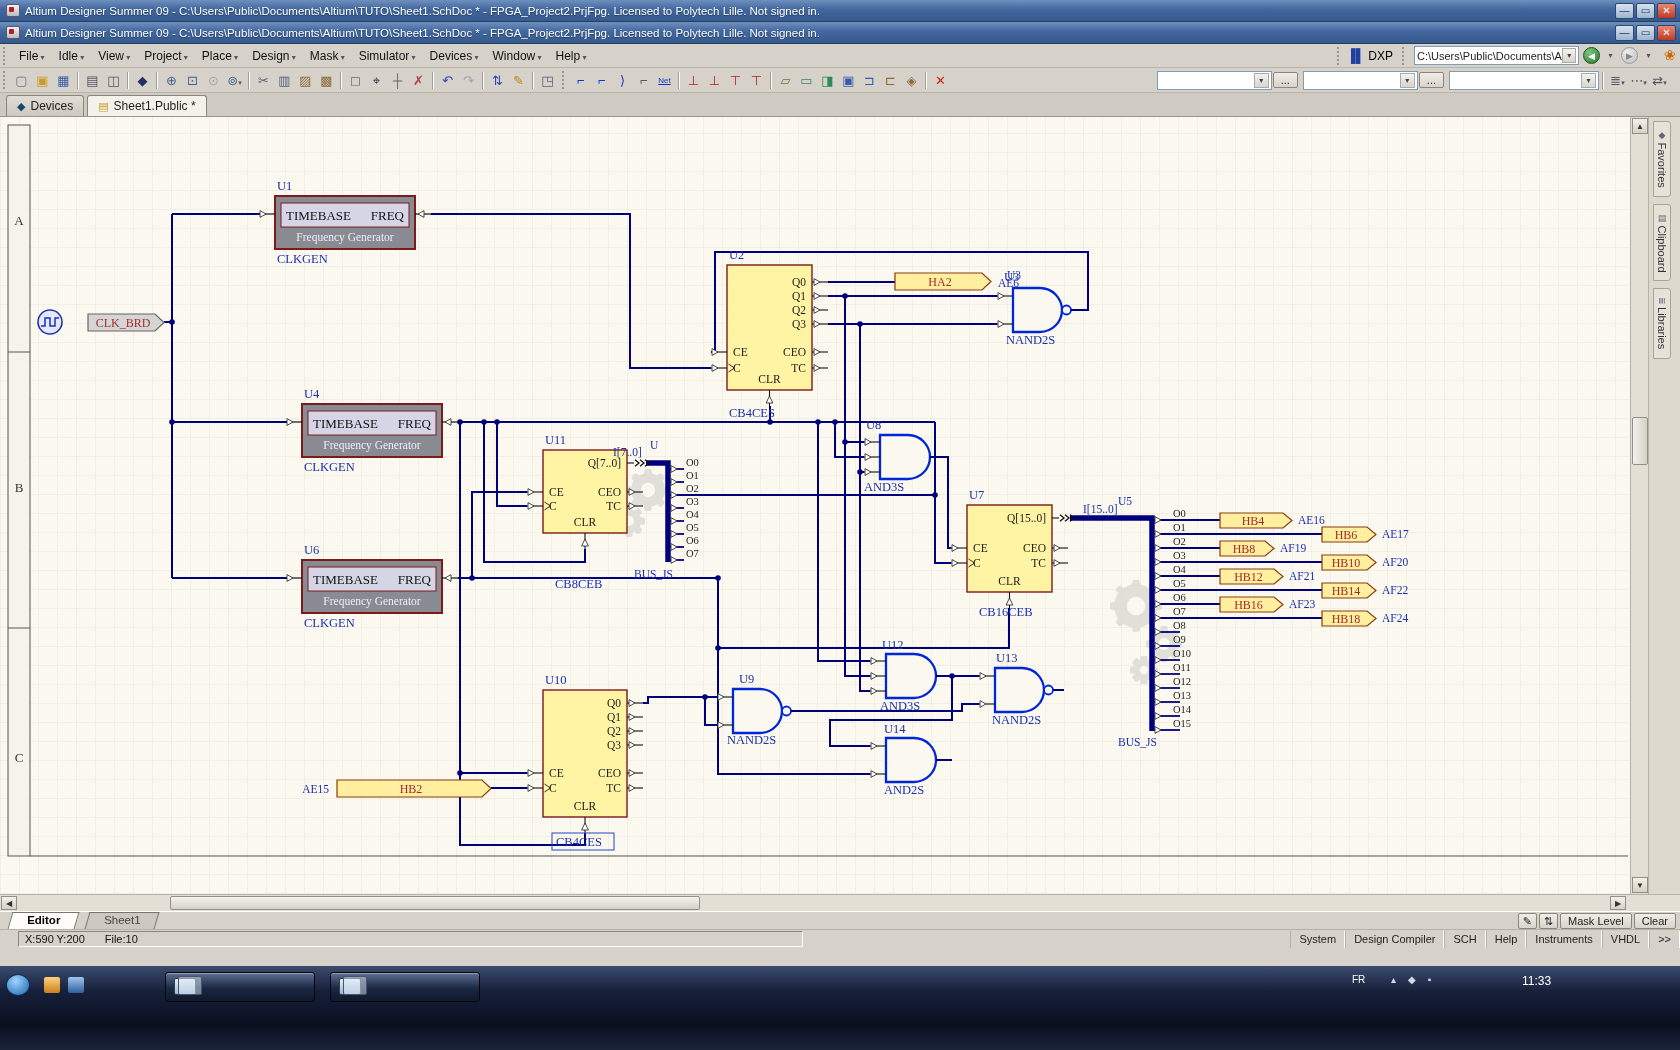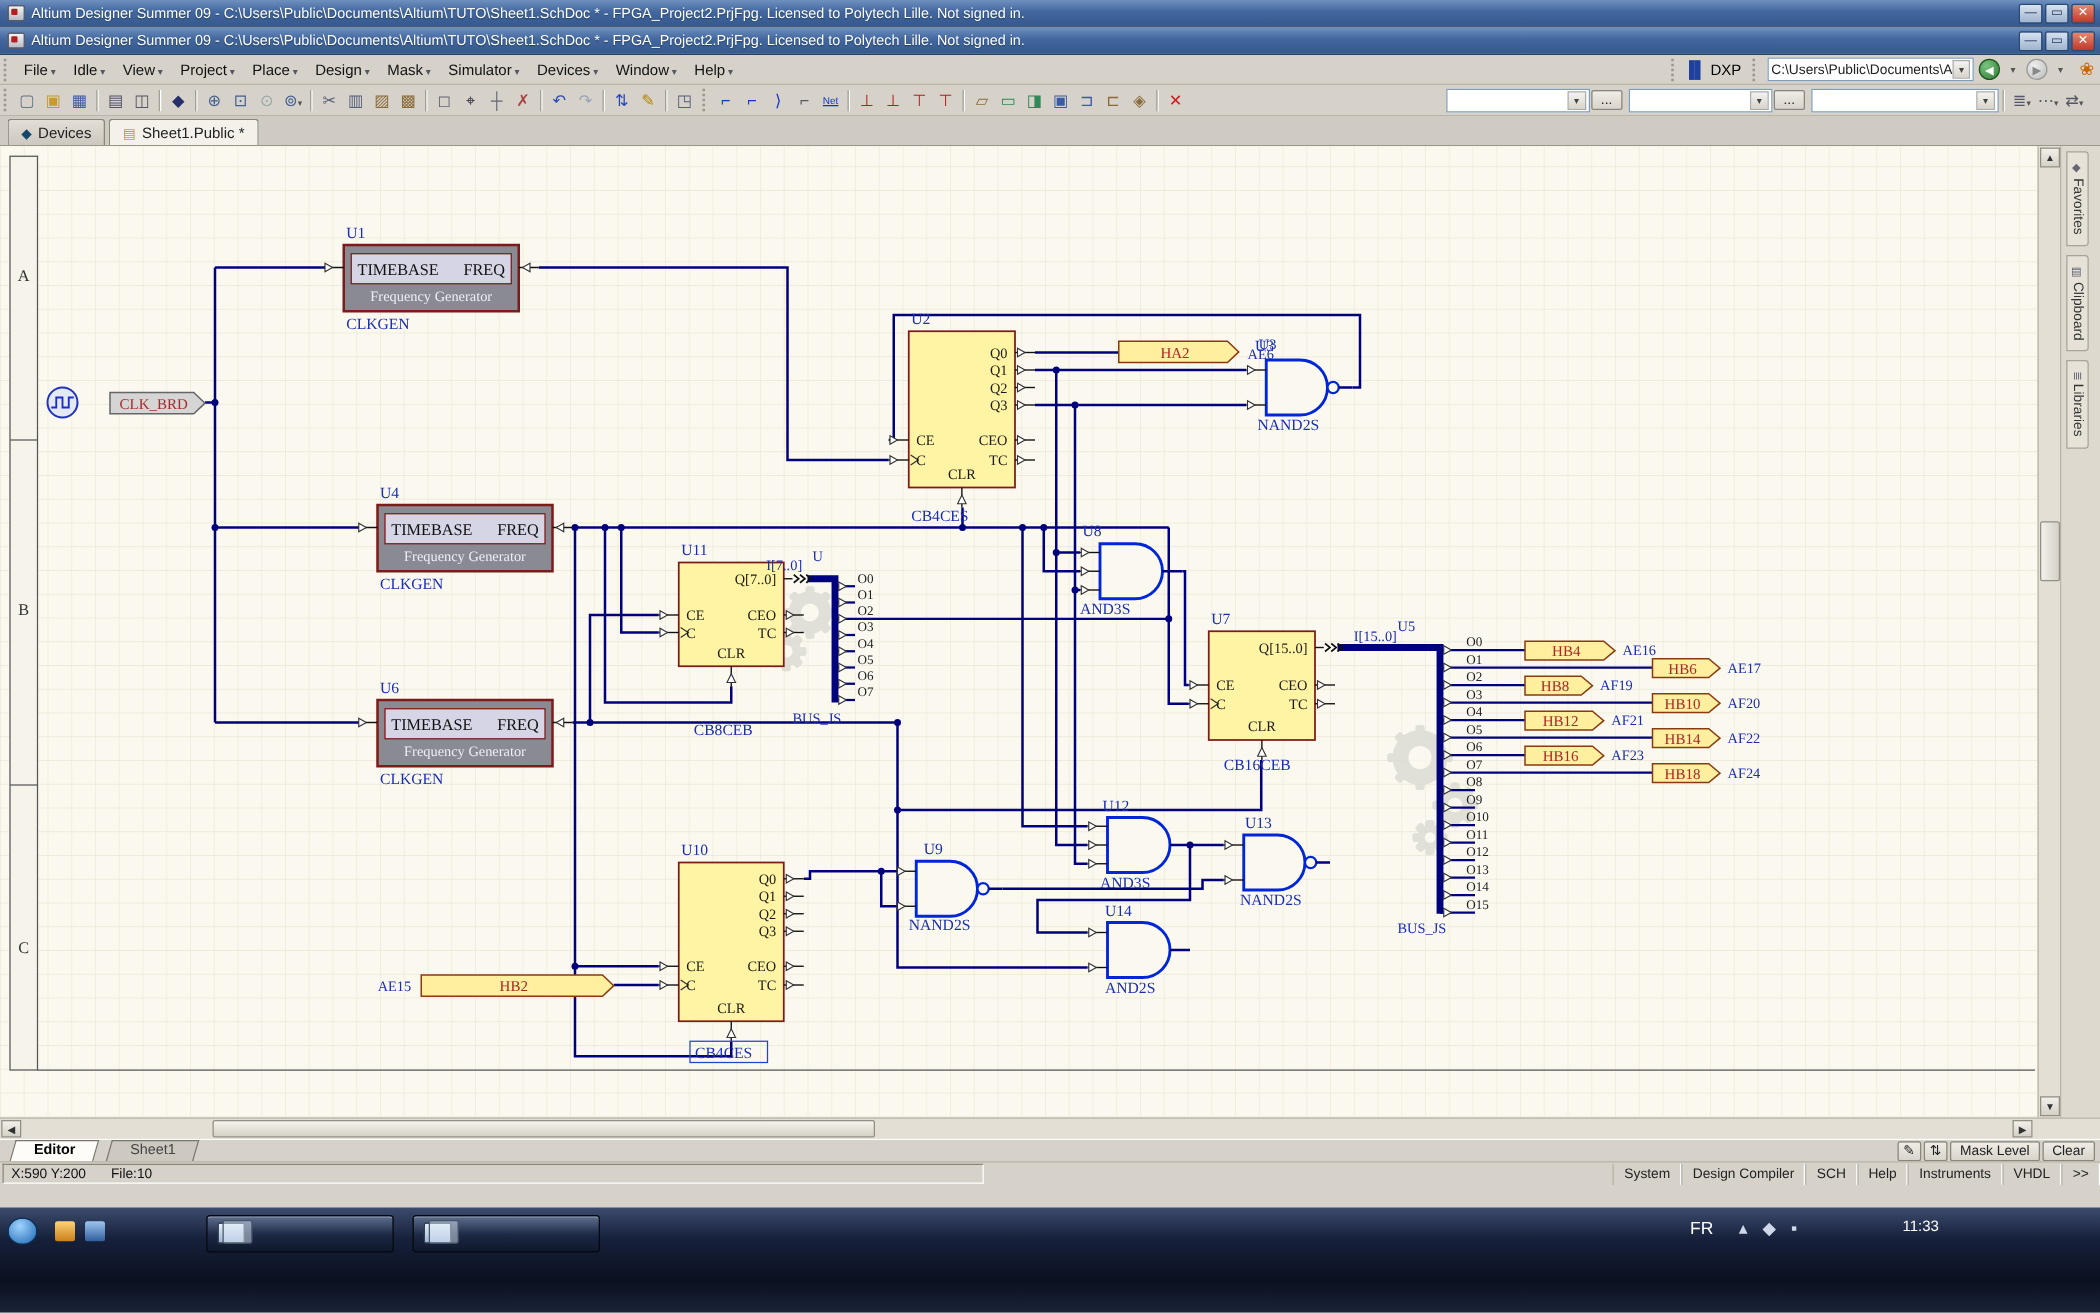--- a/index.html
+++ b/index.html
@@ -51,32 +51,32 @@
     font-size:8px;text-align:center;line-height:13px;color:#333}
   #hthumb{position:absolute;left:170px;top:1px;width:530px;height:14px;background:linear-gradient(#f5f3ed,#d5d1c7);border:1px solid #938f85;border-radius:2px}
   #edrow{top:911px;height:18px;background:#D6D2C9;border-top:1px solid #fff;display:flex;align-items:flex-end}
   .edtab{height:17px;padding:1px 16px 0 16px;border:1px solid #7a766c;border-bottom:none;transform:skewX(-16deg);
     margin-left:10px;background:#CDC9C0;font-size:11.5px;color:#444}
   .edtab>span{display:inline-block;transform:skewX(16deg)}
   .edtab.active{background:#FDFCF8;font-weight:bold;color:#000}
   .mbtn{height:16px;margin:0 1px;padding:0 7px;font-size:11px;line-height:15px;background:linear-gradient(#F0EDE6,#D8D4CB);
     border:1px solid #8a867c;border-radius:2px;color:#222}
   #statusrow{top:929px;height:19px;background:#D6D2C9;display:flex;align-items:center;border-top:1px solid #b6b2a8}
-  .spanel{height:16px;border:1px solid;border-color:#8a867c #fff #fff #8a867c;padding:1px 6px;font-size:11px;color:#111;margin-left:2px}
+  .spanel{height:16px;border:1px solid;border-color:#8a867c #fff #fff #8a867c;padding:1px 6px;font-size:11px;color:#111;margin-left:18px}
   .sbtnflat{height:17px;padding:1px 8px;font-size:11px;color:#222;border-left:1px solid #b6b2a8;border-right:1px solid #fff;line-height:15px}
   #idlerow{top:976px;height:18px;background:#22c55e;border-top:3px solid #d946ef}
   #idlerow .spanel{margin:1px 0 0 2px;width:760px}
   
   #taskbar{top:966px;height:84px;background:linear-gradient(#3C4C6E,#16203A 30%,#0B1020 70%,#1A2338);}
   .tkapp{position:absolute;top:6px;height:30px;width:150px;border:1px solid #05080f;border-radius:3px;
     background:linear-gradient(rgba(180,200,230,.35),rgba(40,60,90,.25) 50%,rgba(10,16,30,.3));box-shadow:inset 0 1px 0 rgba(255,255,255,.35)}
   .tkapp .wglyph{position:absolute;left:8px;top:5px;width:22px;height:17px;background:linear-gradient(#E8F0FA,#9FB6D4);
     border:1px solid #33404f;border-radius:2px}
   .tkapp .wglyph:before{content:"";position:absolute;left:3px;top:-3px;width:22px;height:17px;border:1px solid #46566a;border-radius:2px;background:rgba(220,232,246,.5)}
-  .tray{position:absolute;top:8px;color:#fff;font-size:14px}
+  .tray{position:absolute;top:8px;color:#fff;font-size:10px}
   text{user-select:none}
 </style>
 </head>
 <body>
 
 <div class="row tbar" style="top:0">
   <span class="ticon"></span>
   <span class="ttext">Altium Designer Summer 09 - C:\Users\Public\Documents\Altium\TUTO\Sheet1.SchDoc * - FPGA_Project2.PrjFpg. Licensed to Polytech Lille. Not signed in.</span>
   <span class="wbtn">—</span>
   <span class="wbtn">▭</span>

